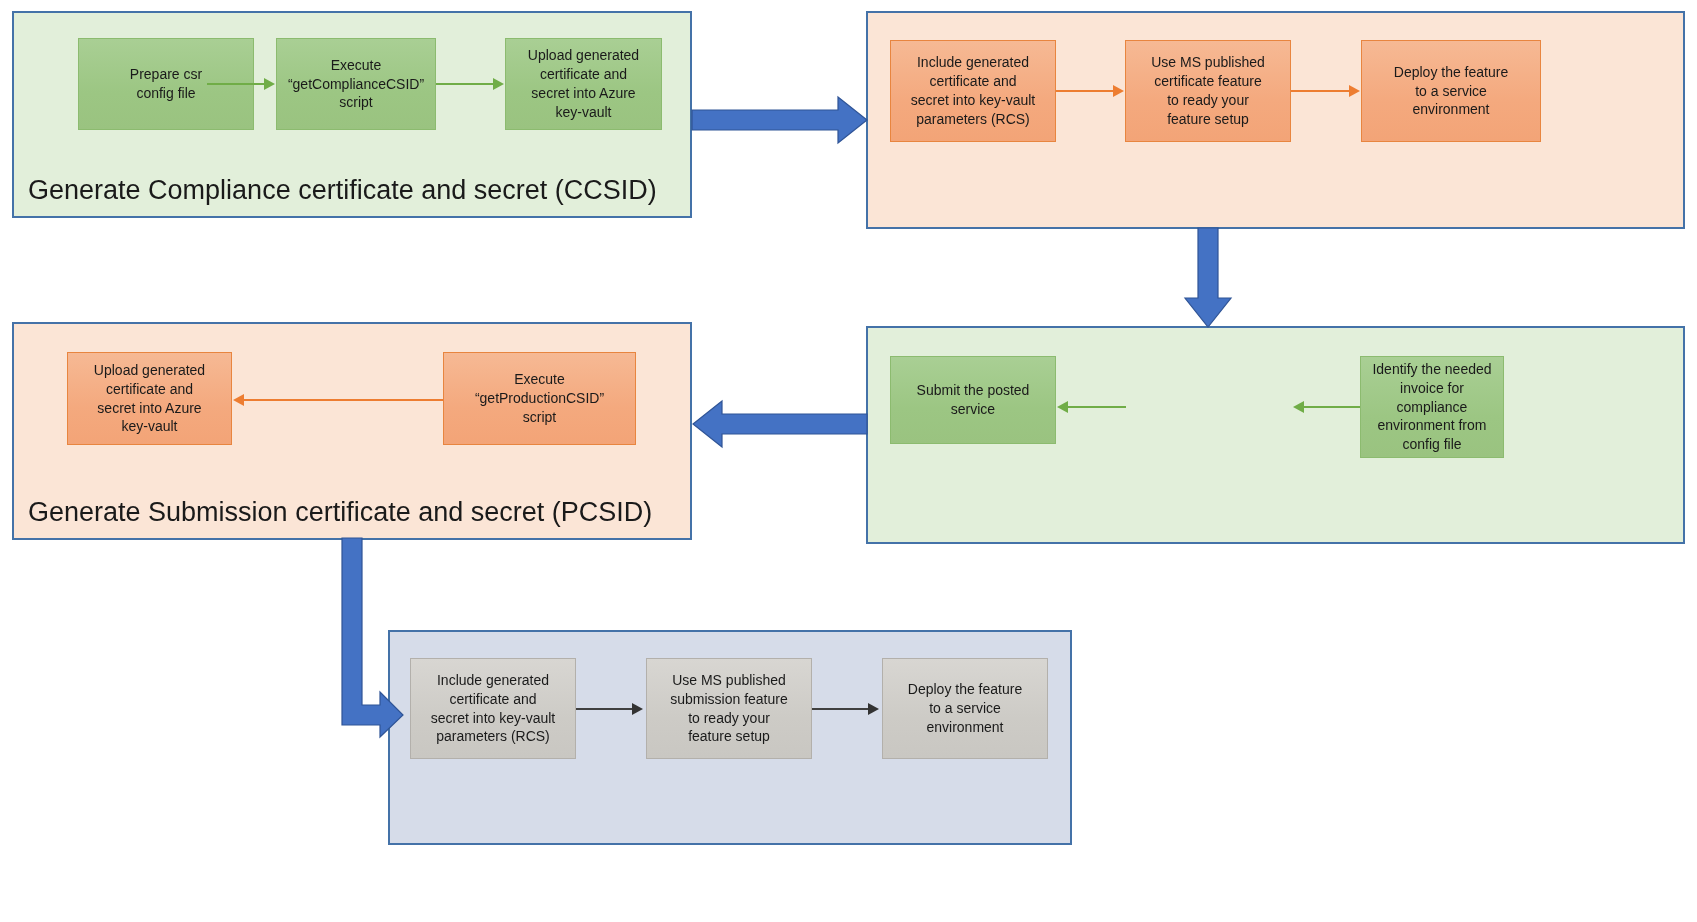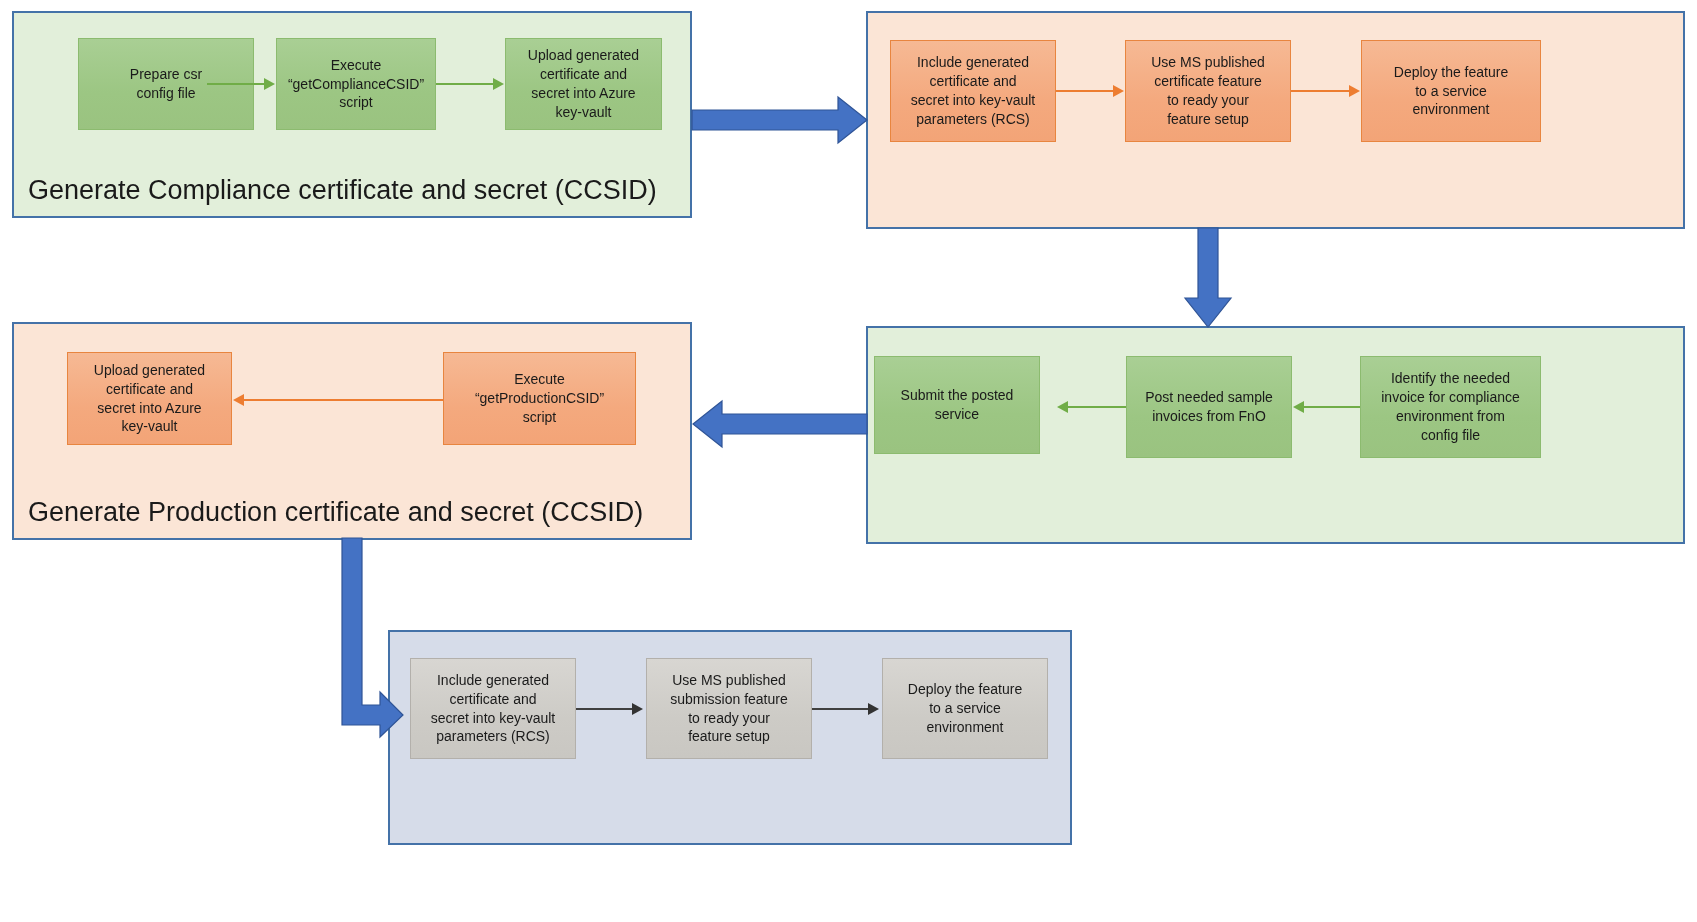--- a/index.html
+++ b/index.html
@@ -182,43 +182,37 @@
     <div class="conn orange-c" style="left:230px; top:75px; width:199px;"></div>
 
     <div class="step orange" style="left:429px; top:28px; width:193px; height:93px;">
       <div>
         <span>Execute</span>
         <span>“getProductionCSID”</span>
         <span>script</span>
       </div>
     </div>
 
-    <div class="panel-title">Generate Production certificate and secret (CCSID)</div>
+    <div class="panel-title">Generate Submission certificate and secret (PCSID)</div>
   </div>
 
   <div class="panel green" style="left:866px; top:326px; width:819px; height:218px;">
-    <div class="step green" style="left:6px; top:28px; width:166px; height:98px;">
+    <div class="step green" style="left:22px; top:28px; width:166px; height:88px;">
       <div>
         <span>Submit the posted</span>
         <span>service</span>
       </div>
     </div>
     <div class="arrowhead left green-c" style="left:189px; top:73px;"></div>
     <div class="conn green-c" style="left:200px; top:78px; width:58px;"></div>
 
-    <div class="step green" style="left:258px; top:28px; width:166px; height:102px;">
-      <div>
-        <span>Post needed sample</span>
-        <span>invoices from FnO</span>
-      </div>
-    </div>
     <div class="arrowhead left green-c" style="left:425px; top:73px;"></div>
     <div class="conn green-c" style="left:436px; top:78px; width:56px;"></div>
 
-    <div class="step green" style="left:492px; top:28px; width:181px; height:102px;">
+    <div class="step green" style="left:492px; top:28px; width:144px; height:102px;">
       <div>
         <span>Identify the needed</span>
         <span>invoice for compliance</span>
         <span>environment from</span>
         <span>config file</span>
       </div>
     </div>
 
   </div>
 

